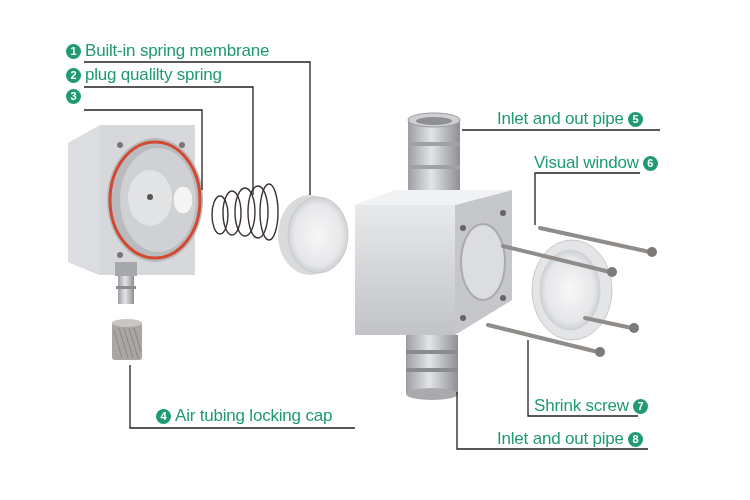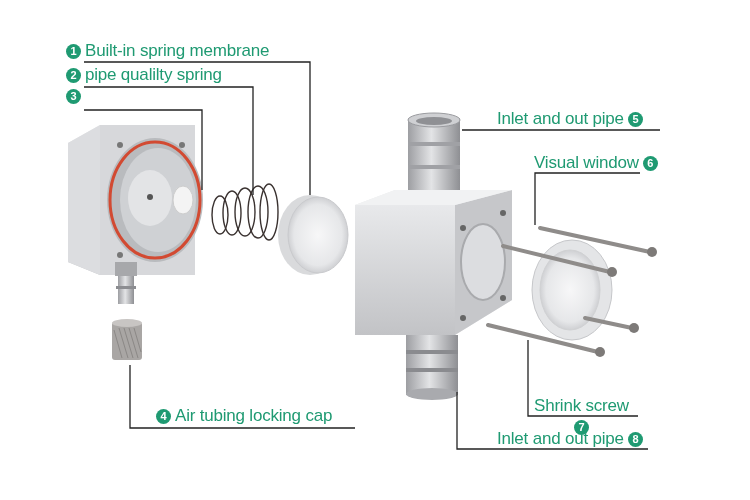--- a/index.html
+++ b/index.html
@@ -142,38 +142,38 @@
       <polyline points="457,392 457,449 648,449"></polyline>
     </g>
   </svg>
 
   <div class="label" style="left:66px; top:41px;">
     <span class="badge">1</span>
     <span>Built-in spring membrane</span>
   </div>
   <div class="label" style="left:66px; top:65px;">
     <span class="badge">2</span>
-    <span>pipe qualilty spring</span>
+    <span>plug qualilty spring</span>
   </div>
   <div class="label" style="left:66px; top:89px;">
     <span class="badge">3</span>
   </div>
   <div class="label" style="left:156px; top:406px;">
     <span class="badge">4</span>
     <span>Air tubing locking cap</span>
   </div>
   <div class="label" style="left:497px; top:109px;">
     <span>Inlet and out pipe</span>
     <span class="badge">5</span>
   </div>
   <div class="label" style="left:534px; top:153px;align-items:center;">
     <span>Visual window</span>
     <span class="badge">6</span>
   </div>
-  <div class="label" style="left:534px; top:396px;flex-direction:column;">
+  <div class="label" style="left:534px; top:396px;">
     <span>Shrink screw</span>
     <span class="badge">7</span>
   </div>
   <div class="label" style="left:497px; top:429px;">
     <span>Inlet and out pipe</span>
     <span class="badge">8</span>
   </div>
 </div>
 
 </body></html>

